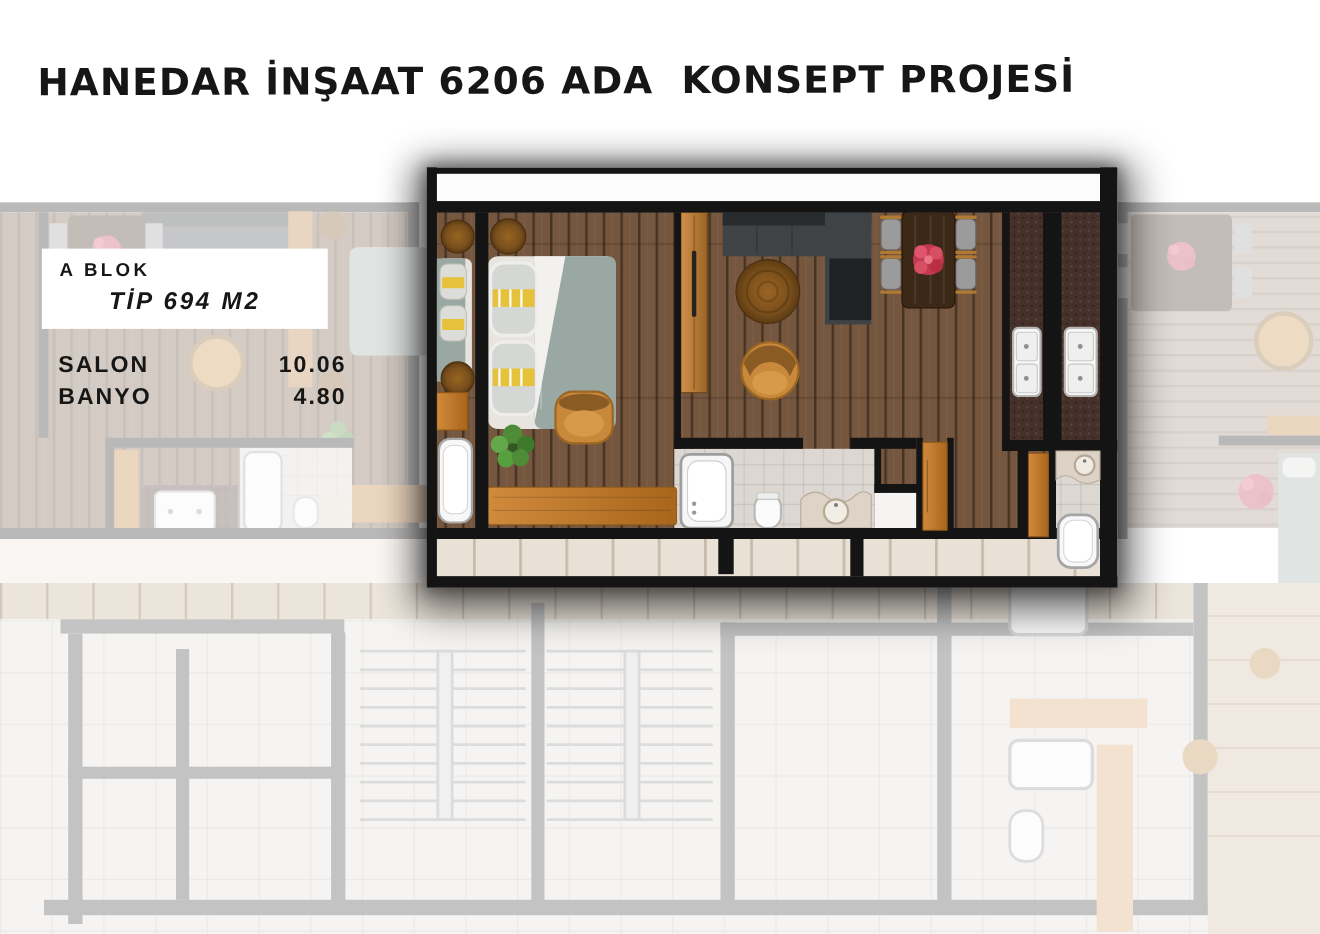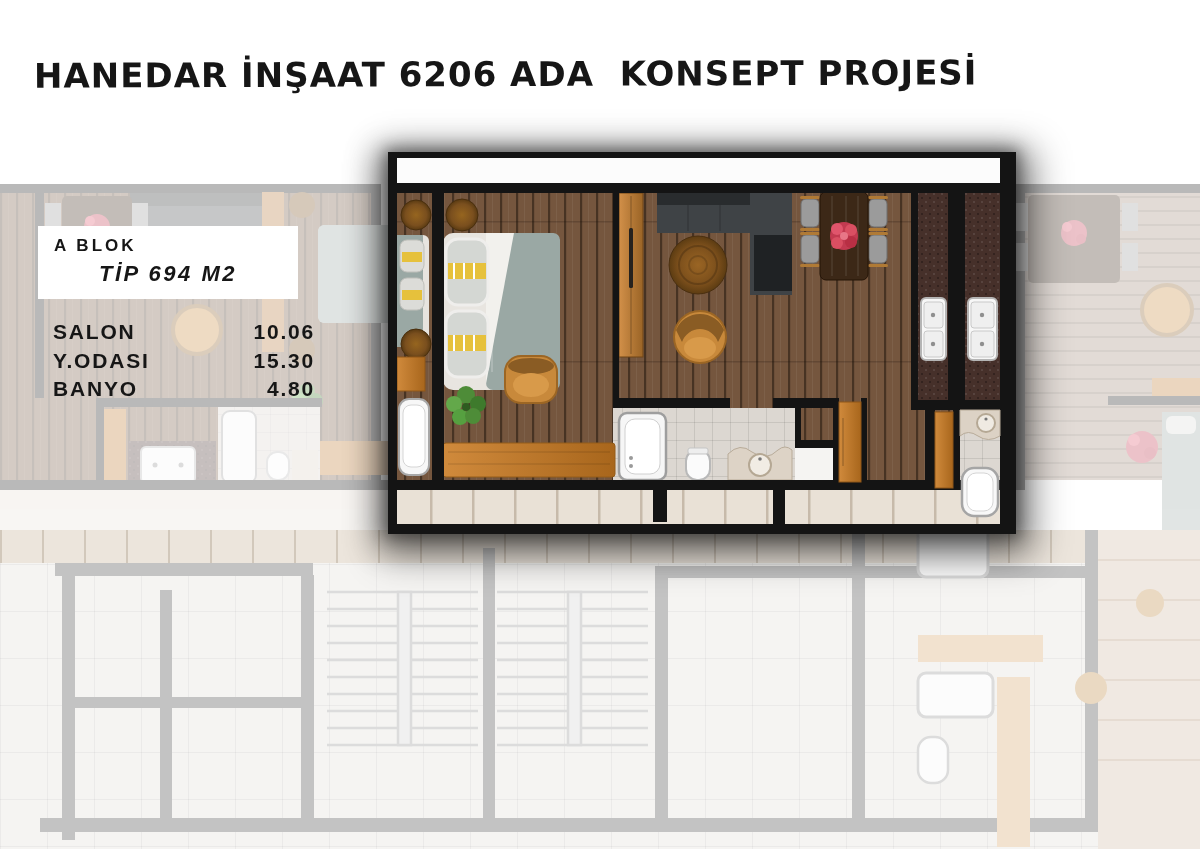--- a/index.html
+++ b/index.html
@@ -450,22 +450,18 @@
       <span>94 M2</span>
     </div>
   </div>
 
   <div class="room-table">
     <div class="room-row">
       <span>SALON</span>
       <span>10.06</span>
     </div>
     <div class="room-row">
-      <span>Y.ODASI</span>
-      <span>15.30</span>
-    </div>
-    <div class="room-row">
       <span>BANYO</span>
       <span>4.80</span>
     </div>
   </div>
 
 </div>
 
 </body></html>

